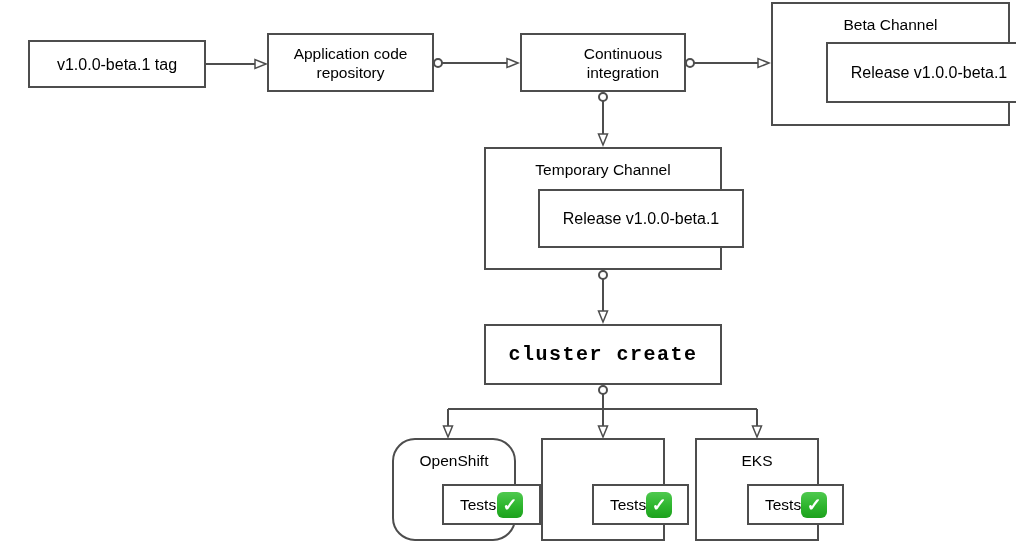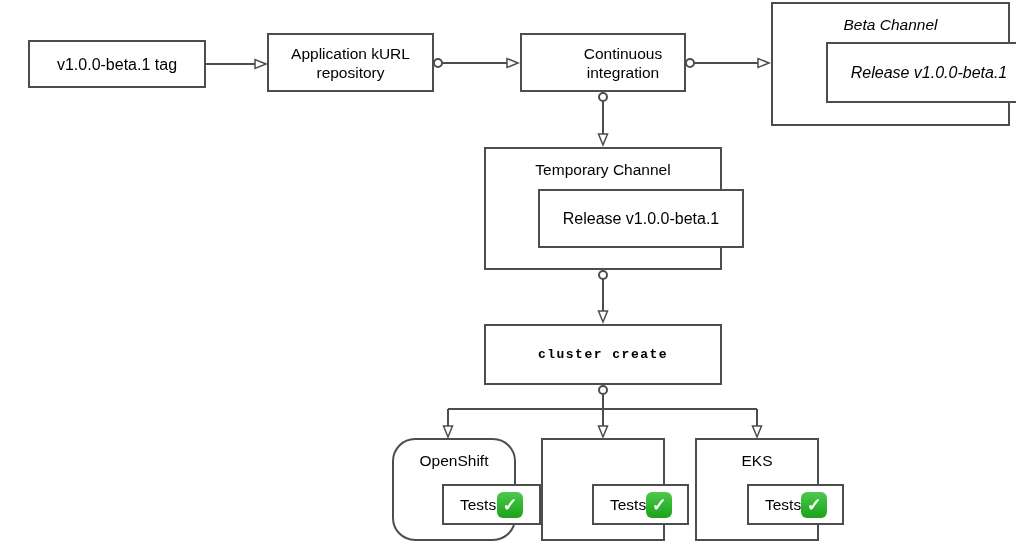--- a/index.html
+++ b/index.html
@@ -48,21 +48,21 @@
     display: flex;
     align-items: center;
     justify-content: center;
     text-align: center;
     font-size: 16px;
     margin-left: 38px;
   }
   .mono {
     font-family: "Liberation Mono", monospace;
     font-weight: bold;
-    font-size: 13px;
+    font-size: 20px;
     letter-spacing: 1.5px;
   }
   .tests-inner {
     justify-content: space-between;
     padding: 0 16px;
     font-size: 15.5px;
   }
   .check-badge {
     width: 26px;
     height: 26px;
@@ -128,28 +128,28 @@
       <path class="head" d="M603,437 L598.5,426 L607.5,426 Z"></path>
       <path class="head" d="M757,437 L752.5,426 L761.5,426 Z"></path>
     </g>
   </svg>
 
   <div class="node leaf" style="left:4px; top:40px; width:178px; height:48px; font-size:16px;margin-left:24px;">
     <span>v1.0.0-beta.1 tag</span>
   </div>
 
   <div class="node leaf" style="left:267px; top:33px; width:167px; height:59px;">
-    <span style="max-width:140px;">Application kURL repository</span>
+    <span style="max-width:140px;">Application code repository</span>
   </div>
 
   <div class="node leaf" style="left:520px; top:33px; width:166px; height:59px;padding-left:40px;">
     <span style="max-width:110px;">Continuous integration</span>
   </div>
 
-  <div class="node" style="left:771px; top:2px; width:239px; height:124px;font-style:italic;">
+  <div class="node" style="left:771px; top:2px; width:239px; height:124px;">
     <div class="group-title">Beta Channel</div>
     <div class="inner" style="left:15px; top:38px; width:206px; height:61px;">
       <span>Release v1.0.0-beta.1</span>
     </div>
   </div>
 
   <div class="node" style="left:484px; top:147px; width:238px; height:123px;">
     <div class="group-title">Temporary Channel</div>
     <div class="inner" style="left:14px; top:40px; width:206px; height:59px;">
       <span>Release v1.0.0-beta.1</span>

